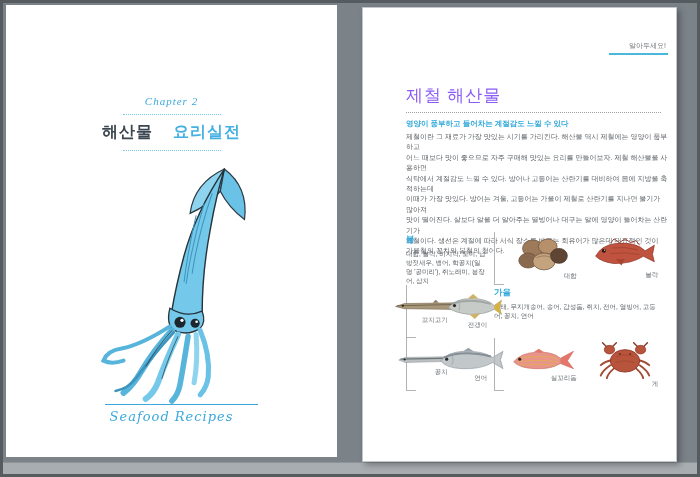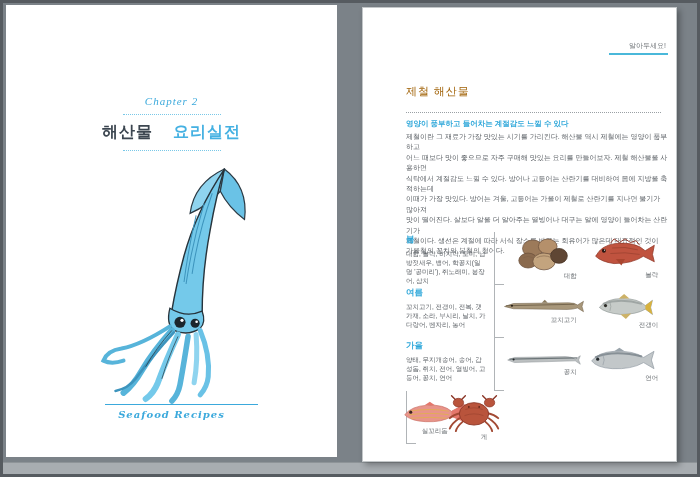--- a/index.html
+++ b/index.html
@@ -38,39 +38,39 @@
   .left-title .t-dark { color:#3c4650;text-align:center; }
   .left-title .t-blue { color:#45b1e2; margin-left:20px; }
   .squid-wrap { position:absolute; left:86px; top:158px; width:178px; height:242px; }
   .ill-rule {
     position:absolute; left:99px; top:399px; width:153px;
     border-top:1.5px solid #3ba9dc;
   }
   .signature {
     position:absolute; left:0; right:0; top:404px; text-align:center;
     font-family:"DejaVu Serif", serif; font-style:italic;
-    color:#3ba9dc; font-size:10px; letter-spacing:1px;font-weight:bold;
+    color:#3ba9dc; font-size:13px; letter-spacing:1px;
   }
 
   
   .page-right {
     position:absolute; left:362px; top:7px; width:315px; height:455px;
     background:#ffffff; border:1px solid #c3c7c9;
     box-shadow:3px 3px 6px rgba(0,0,0,0.30); z-index:10;
   }
   .corner-tab {
     position:absolute; top:33px; right:8px;
     font-size:7px; color:#6d7276;
     padding:0 2px 2px 20px;
     border-bottom:2px solid #4ab8da;
   }
   .rp-heading {
     position:absolute; left:43px; top:76px;
     font-family:"Liberation Serif", serif;
-    font-size:11px; color:#a16207; letter-spacing:1px;
+    font-size:17px; color:#8b5cf6; letter-spacing:1px;
   }
   .rp-heading-rule {
     position:absolute; left:43px; top:104px; width:255px;
     border-top:1px dotted #9aa0a4;
   }
   .rp-subtitle {
     position:absolute; left:43px; top:111px;
     font-size:7.5px; font-weight:bold; color:#2fa8da;
   }
   .rp-body {
@@ -180,24 +180,20 @@
           <path d="M24 7 L28 2 L34 6 L40 2 L46 6 L52 4 L56 9" fill="none" stroke="#8e3526" stroke-width="1"></path>
           <path d="M26 12 Q40 10 54 14 M24 18 Q40 16 56 19" stroke="#99402f" stroke-width="0.8" fill="none"></path>
           <circle cx="17" cy="15" r="2.2" fill="#2a1712"></circle>
             <circle cx="17.7" cy="14.3" r="0.7" fill="#ffffff"></circle>
           <path d="M30 24 L36 31 L40 24 Z" fill="#a9452f"></path>
         </svg>
         <div class="img-label">볼락</div>
       </div>
     </div>
 
-    <div class="season-text">
-      <div class="season-name">여름</div>
-      <div class="season-items">꼬치고기, 전갱이, 전복, 갯가재, 소라, 부시리, 날치, 가다랑어, 벤자리, 농어</div>
-    </div>
     <div class="season-images">
       <div class="img-cell">
         <svg viewBox="0 0 110 22" width="82" height="17">
           <path d="M2 11 L14 7 L88 6 Q96 6 100 9 L108 4 L106 11 L108 18 L100 13 Q94 15 86 15 L14 14 Z" fill="#a8977a" stroke="#70614a" stroke-width="0.7"></path>
           <path d="M4 10 L96 8" stroke="#70614a" stroke-width="1.2" fill="none"></path>
           <circle cx="12" cy="10" r="1.4" fill="#241d14"></circle>
           <path d="M52 6 L56 2 L60 6 Z" fill="#8a7a5e"></path>
         </svg>
         <div class="img-label">꼬치고기</div>
       </div>

